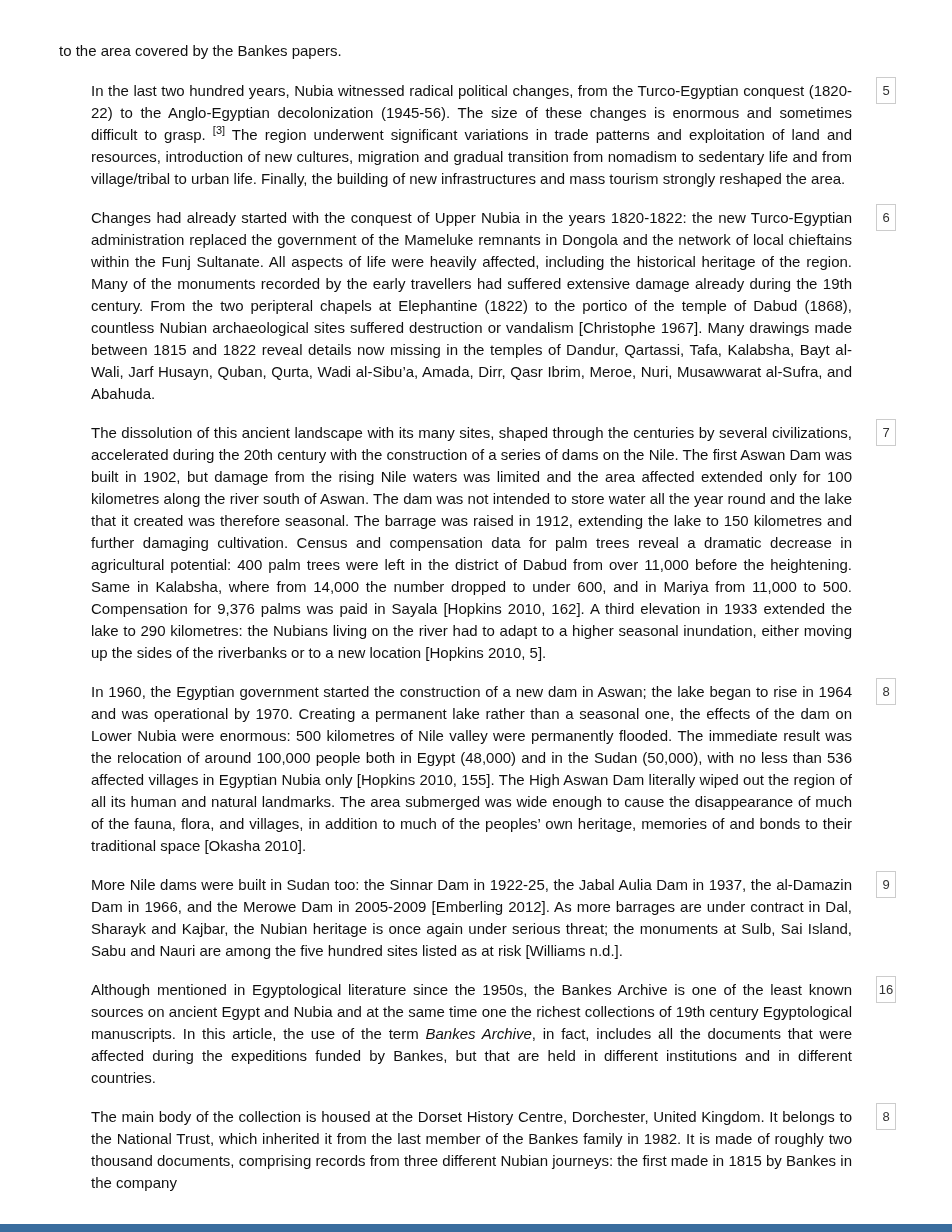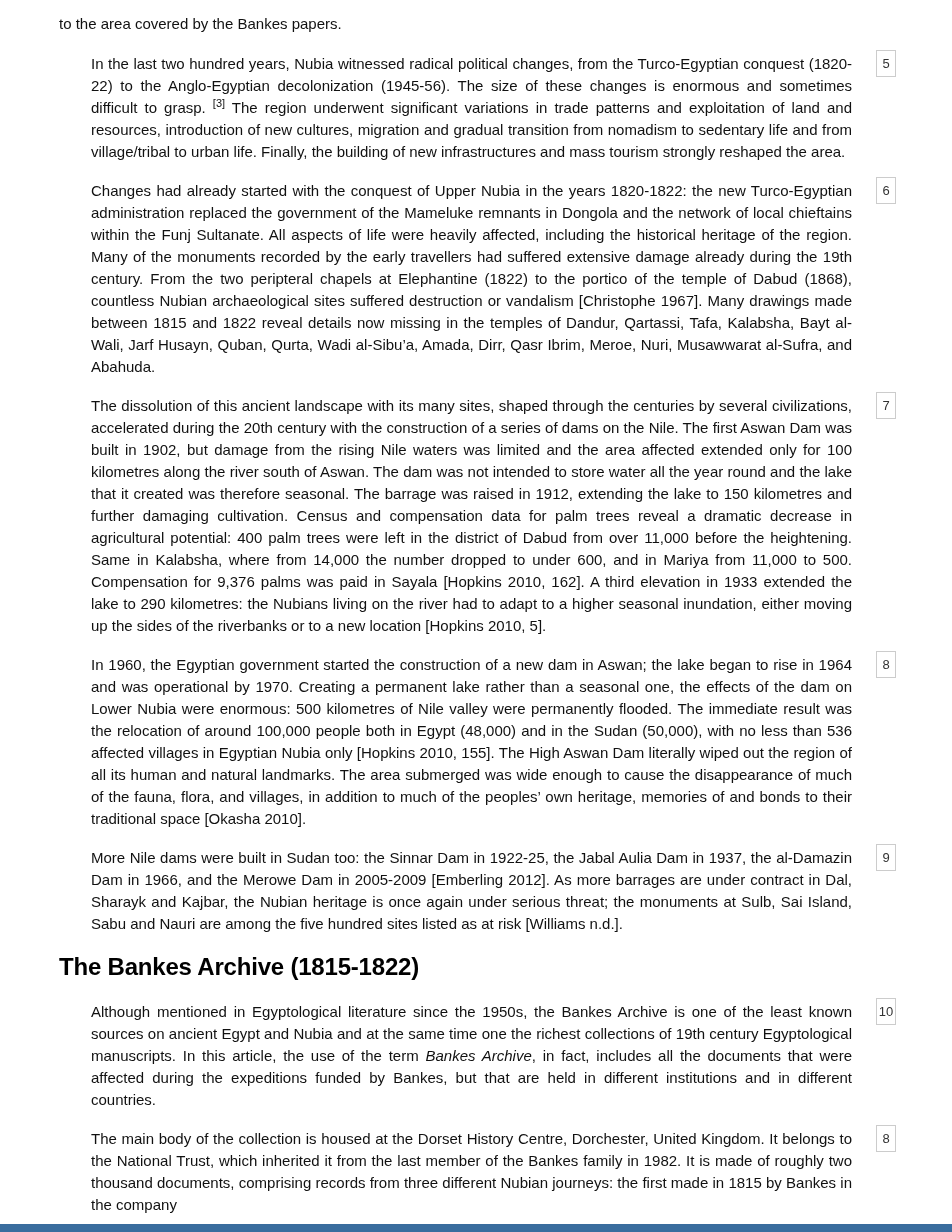--- a/index.html
+++ b/index.html
@@ -9,21 +9,21 @@
     background: #ffffff;
     position: relative;
     overflow: hidden;
     font-family: "Liberation Sans", sans-serif;
     color: #111111;
   }
   .content {
     position: absolute;
     left: 59px; top: 0;
     width: 793px;
-    padding-top: 13px;
+    padding-top: 40px;
   }
   .para {
     font-size: 15px;
     line-height: 22px;
     text-align: justify;
     margin: 0;
   }
   .para.nonum { margin-bottom: 18px; }
   .pblock { position: relative; margin-bottom: 17px; margin-left: 32px; }
   .pnum {
@@ -89,26 +89,25 @@
     <div class="pblock">
       <p class="para">In 1960, the Egyptian government started the construction of a new dam in Aswan; the lake began to rise in 1964 and was operational by 1970. Creating a permanent lake rather than a seasonal one, the effects of the dam on Lower Nubia were enormous: 500 kilometres of Nile valley were permanently flooded. The immediate result was the relocation of around 100,000 people both in Egypt (48,000) and in the Sudan (50,000), with no less than 536 affected villages in Egyptian Nubia only [Hopkins 2010, 155]. The High Aswan Dam literally wiped out the region of all its human and natural landmarks. The area submerged was wide enough to cause the disappearance of much of the fauna, flora, and villages, in addition to much of the peoples’ own heritage, memories of and bonds to their traditional space [Okasha 2010].</p>
       <span class="pnum">8</span>
     </div>
 
     <div class="pblock">
       <p class="para">More Nile dams were built in Sudan too: the Sinnar Dam in 1922-25, the Jabal Aulia Dam in 1937, the al-Damazin Dam in 1966, and the Merowe Dam in 2005-2009 [Emberling 2012]. As more barrages are under contract in Dal, Sharayk and Kajbar, the Nubian heritage is once again under serious threat; the monuments at Sulb, Sai Island, Sabu and Nauri are among the five hundred sites listed as at risk [Williams n.d.].</p>
       <span class="pnum">9</span>
     </div>
 
-    <h2 class="heading">The Bankes Archive (1815-1822)</h2>
 
     <div class="pblock">
       <p class="para"><span>Although mentioned in Egyptological literature since the 1950s, the Bankes Archive is one of the least known sources on ancient Egypt and Nubia and at the same time one the richest collections of 19th century Egyptological manuscripts. In this article, the use of the term</span>
         <em>Bankes Archive</em><span>, in fact, includes all the documents that were affected during the expeditions funded by Bankes, but that are held in different institutions and in different countries.</span></p>
-      <span class="pnum">10</span>
+      <span class="pnum">16</span>
     </div>
 
     <div class="pblock">
       <p class="para">The main body of the collection is housed at the Dorset History Centre, Dorchester, United Kingdom. It belongs to the National Trust, which inherited it from the last member of the Bankes family in 1982. It is made of roughly two thousand documents, comprising records from three different Nubian journeys: the first made in 1815 by Bankes in the company</p>
       <span class="pnum">8</span>
     </div>
 
   </main>
 
   <div class="footer-bar" style="background: rgb(58, 109, 158);"></div>

